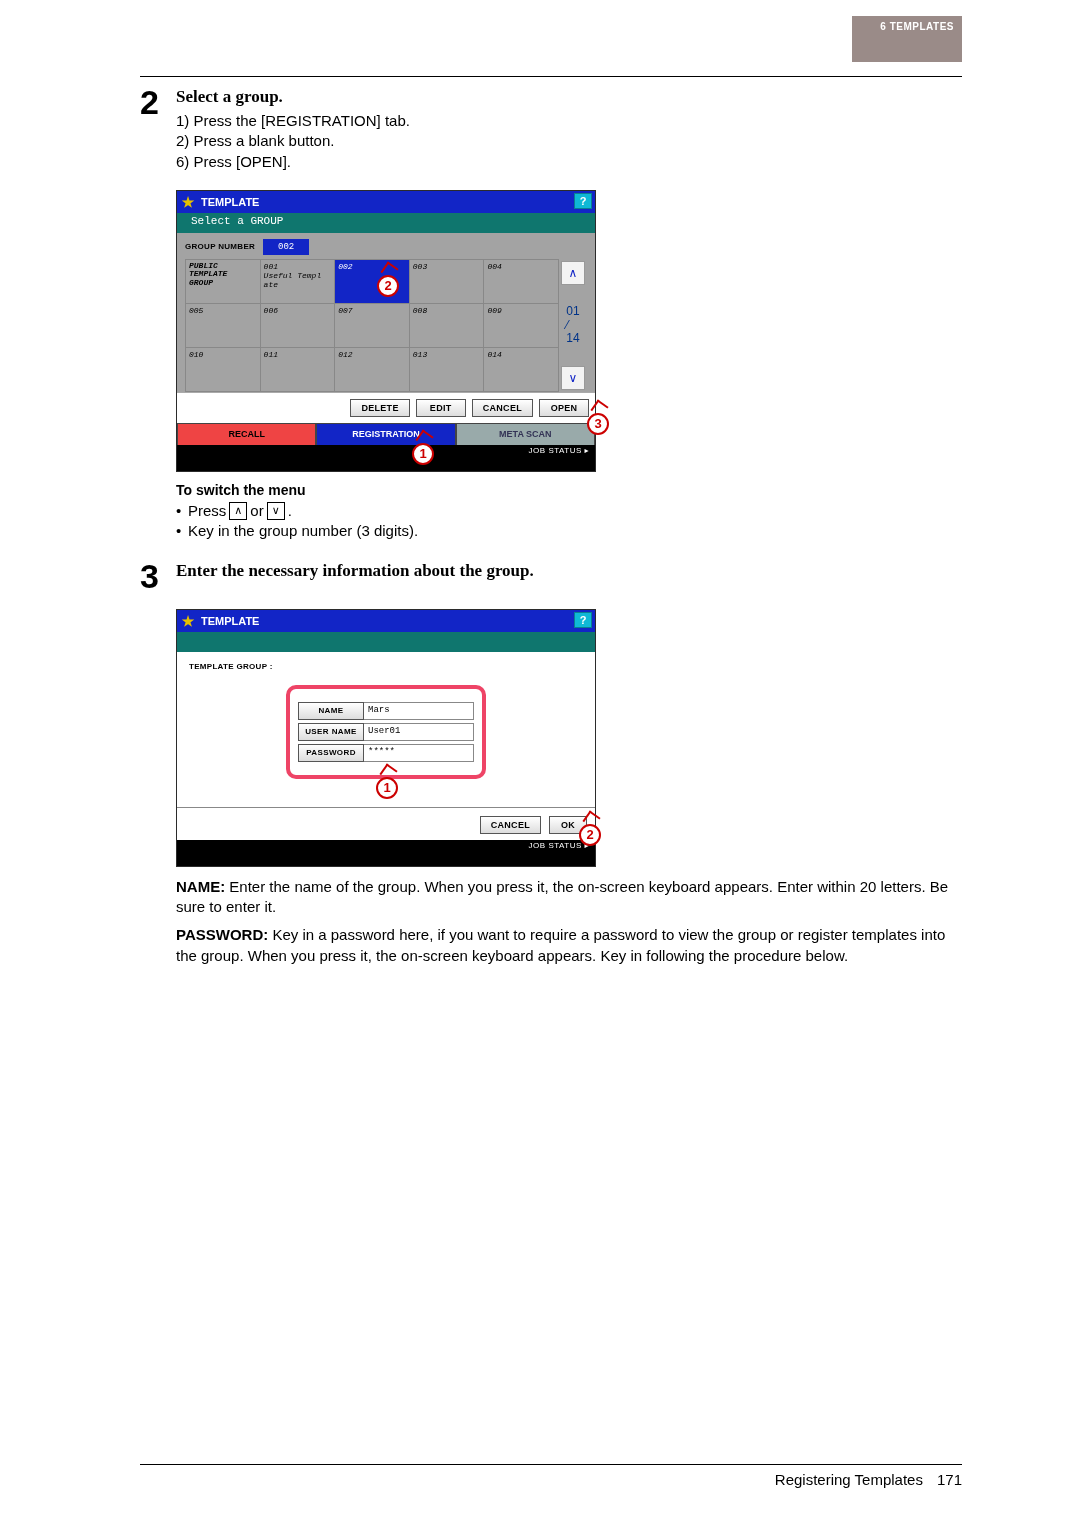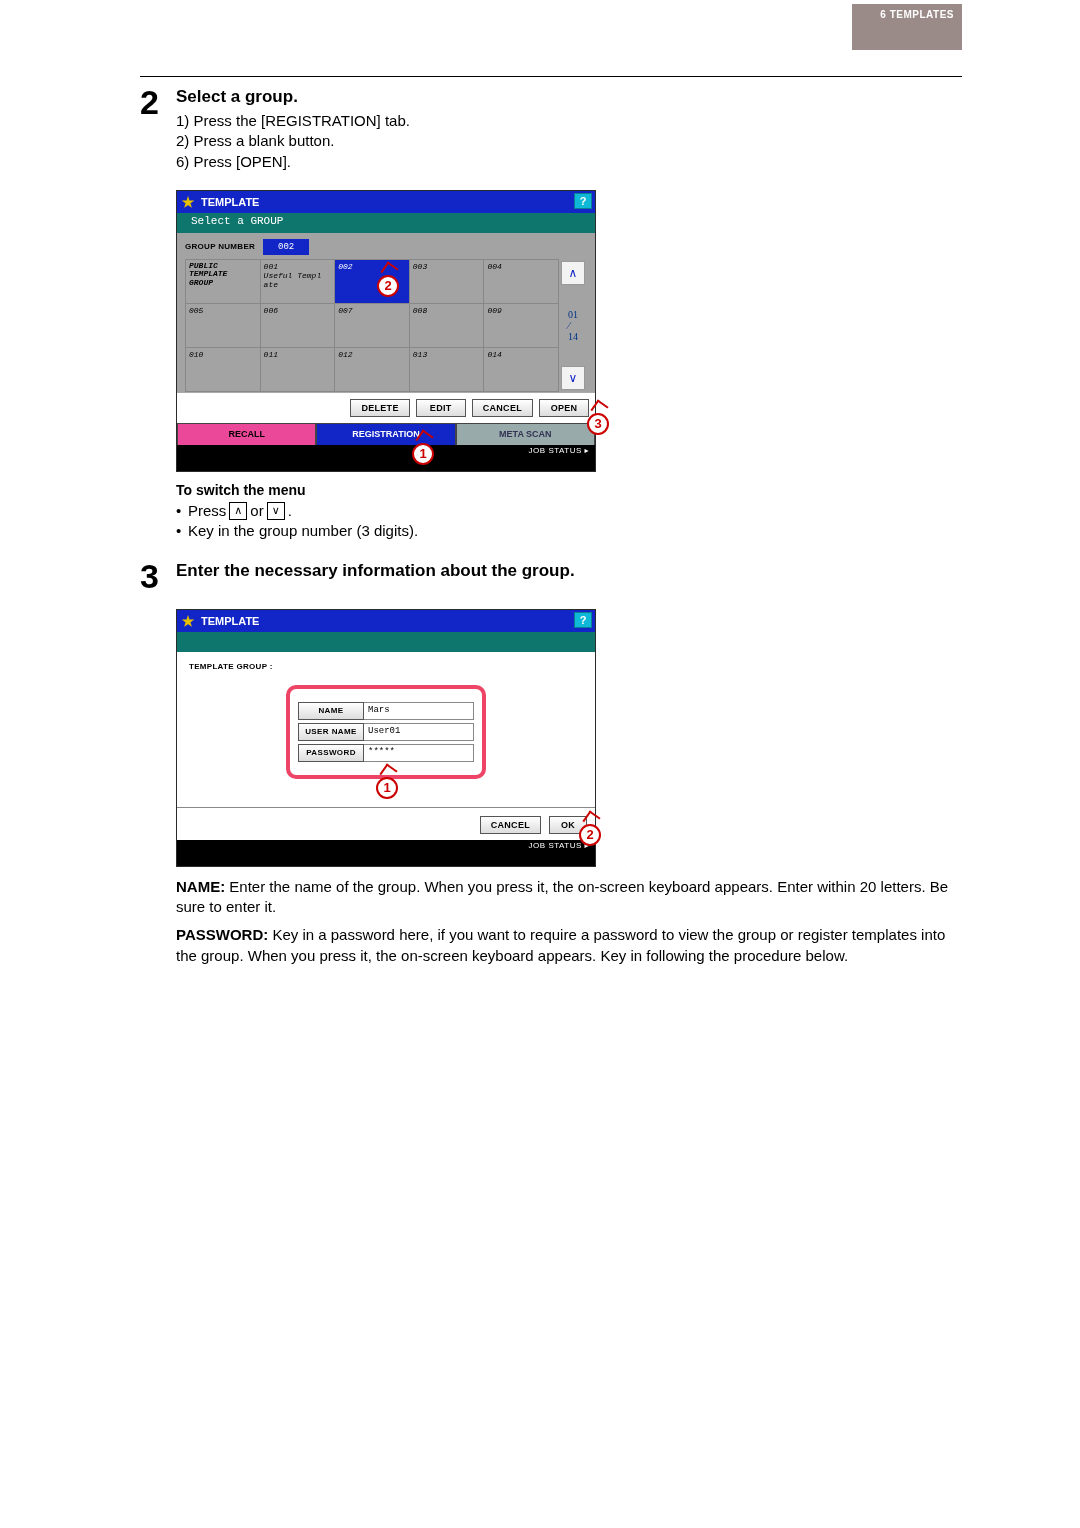--- a/index.html
+++ b/index.html
@@ -18,21 +18,21 @@
     padding: 0;
   }
   .topband {
     height: 46px;
     background: #fff;
     position: relative;
   }
   .topband-right {
     position: absolute;
     right: 118px;
-    top: 4px;
+    top: 16px;
     width: 110px;
     height: 46px;
     background: #9a8b88;
     color: #fff;
     font-size: 10px;
     font-weight: bold;
     padding: 5px 8px;
     text-align: right;
     letter-spacing: .5px;
   }
@@ -51,20 +51,21 @@
     font-size: 34px;
     font-weight: bold;
     width: 36px;
     line-height: 30px;
   }
   .stepbody { flex: 1; }
   .stephead {
     font-weight: bold;
     font-size: 17px;
     margin-bottom: 4px;
+    font-family: Liberation Serif, serif;
   }
   .steplist {
     font-size: 15px;
     line-height: 1.35;
     margin-left: 0;
     padding-left: 0;
   }
   .steplist div { margin-left: 0; }
   .subhead {
     font-weight: bold;
@@ -125,21 +126,21 @@
 
   .grp-body { background:#a3a3a3; padding: 6px 8px 0 8px; position:relative; }
   .grp-row { display:flex; align-items:center; margin-bottom:4px; }
   .grp-label { font-size:8px; font-weight:bold; letter-spacing:.3px; margin-right:8px; }
   .grp-num-box { width:46px; height:16px; background:#1225c6; color:#fff; font-size:9px; font-family:"Courier New",monospace; display:flex;align-items:center;justify-content:center; }
 
   .grid-wrap { display:flex; }
   .grid-main { flex:1;font-style:italic; }
   .grid-side { width:28px; display:flex; flex-direction:column; align-items:center; }
   .grid-side .arrow { width:24px;height:24px;border:1px solid #999;display:flex;align-items:center;justify-content:center;font-size:12px;color:#1225c6;background:#f3f3f3;margin:2px 0;cursor:default; }
-  .grid-side .gap { flex:1; display:flex;align-items:center;justify-content:center;font-size:10px;font-family:Liberation Serif, serif;color:#038;line-height:1.1; white-space:pre; }
+  .grid-side .gap { flex:1; display:flex;align-items:center;justify-content:center;font-size:12px;font-family:Liberation Sans, sans-serif;color:#038;line-height:1.1; white-space:pre; }
 
   table.cells { border-collapse: collapse; width:100%; }
   table.cells td {
     border:1px solid #888; height:44px; width:56px;
     font-size:8px; font-family:"Courier New",monospace;
     vertical-align: top; padding:2px 3px; position:relative;
   }
   td.ptg { font-size:7px; font-weight:bold; line-height:1.05; font-family:Arial; }
   td.sel { background:#1225c6; color:#fff; }
 
@@ -162,21 +163,21 @@
     font-size:9px; font-weight:bold; letter-spacing:.3px;
     border:1px solid #555; background:linear-gradient(#fff,#ddd);
     padding:3px 10px; min-width:50px; text-align:center;
   }
   .tabbar { display:flex; height:22px; }
   .tabbar .tab {
     flex:1; font-size:9px; font-weight:bold;
     display:flex;align-items:center;justify-content:center;
     border:1px solid #444; border-bottom:none;
   }
-  .tab.recall { background:#ec4899; color:#000; }
+  .tab.recall { background:#ef4444; color:#000; }
   .tab.reg { background:#1225c6; color:#fff; position:relative;text-align:center;}
   .tab.meta { background:#9aa; color:#335; }
   .jobstatus {
     height:26px; font-size:8px; text-align:right; padding:1px 6px;
     background:#000; color:#fff; letter-spacing:.5px;
   }
 
   
   .form-area { padding: 8px 10px 4px 10px; }
   .form-area .topline { font-size:8px; letter-spacing:.3px; font-weight:bold; margin:2px 0 14px 2px; }
@@ -359,13 +360,20 @@
 
     <div class="desc">
       <b>NAME:</b><span> Enter the name of the group. When you press it, the on-screen keyboard appears. Enter within 20 letters. Be sure to enter it.</span>
     </div>
     <div class="desc">
       <b>PASSWORD:</b><span> Key in a password here, if you want to require a password to view the group or register templates into the group. When you press it, the on-screen keyboard appears. Key in following the procedure below.</span>
     </div>
 
   </div>
 
+  <div class="footer">
+    <div class="footer-line"></div>
+    <div class="footer-row">
+      <span>Registering Templates</span>
+      <span>171</span>
+    </div>
+  </div>
 </div>
 
 </body></html>

